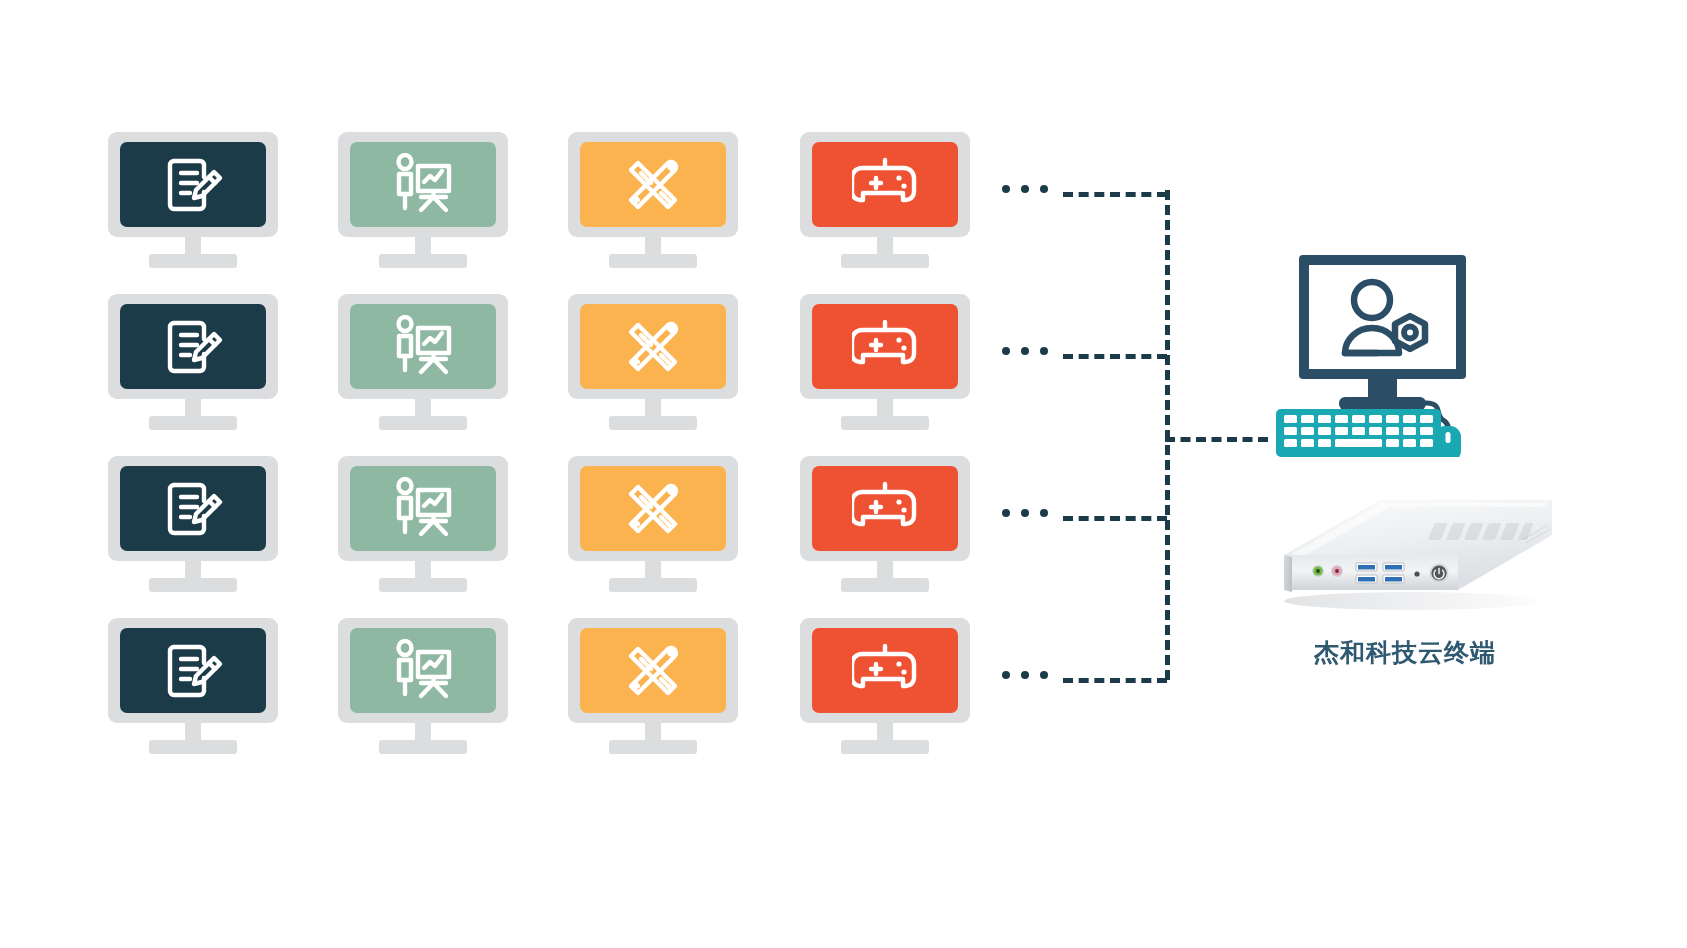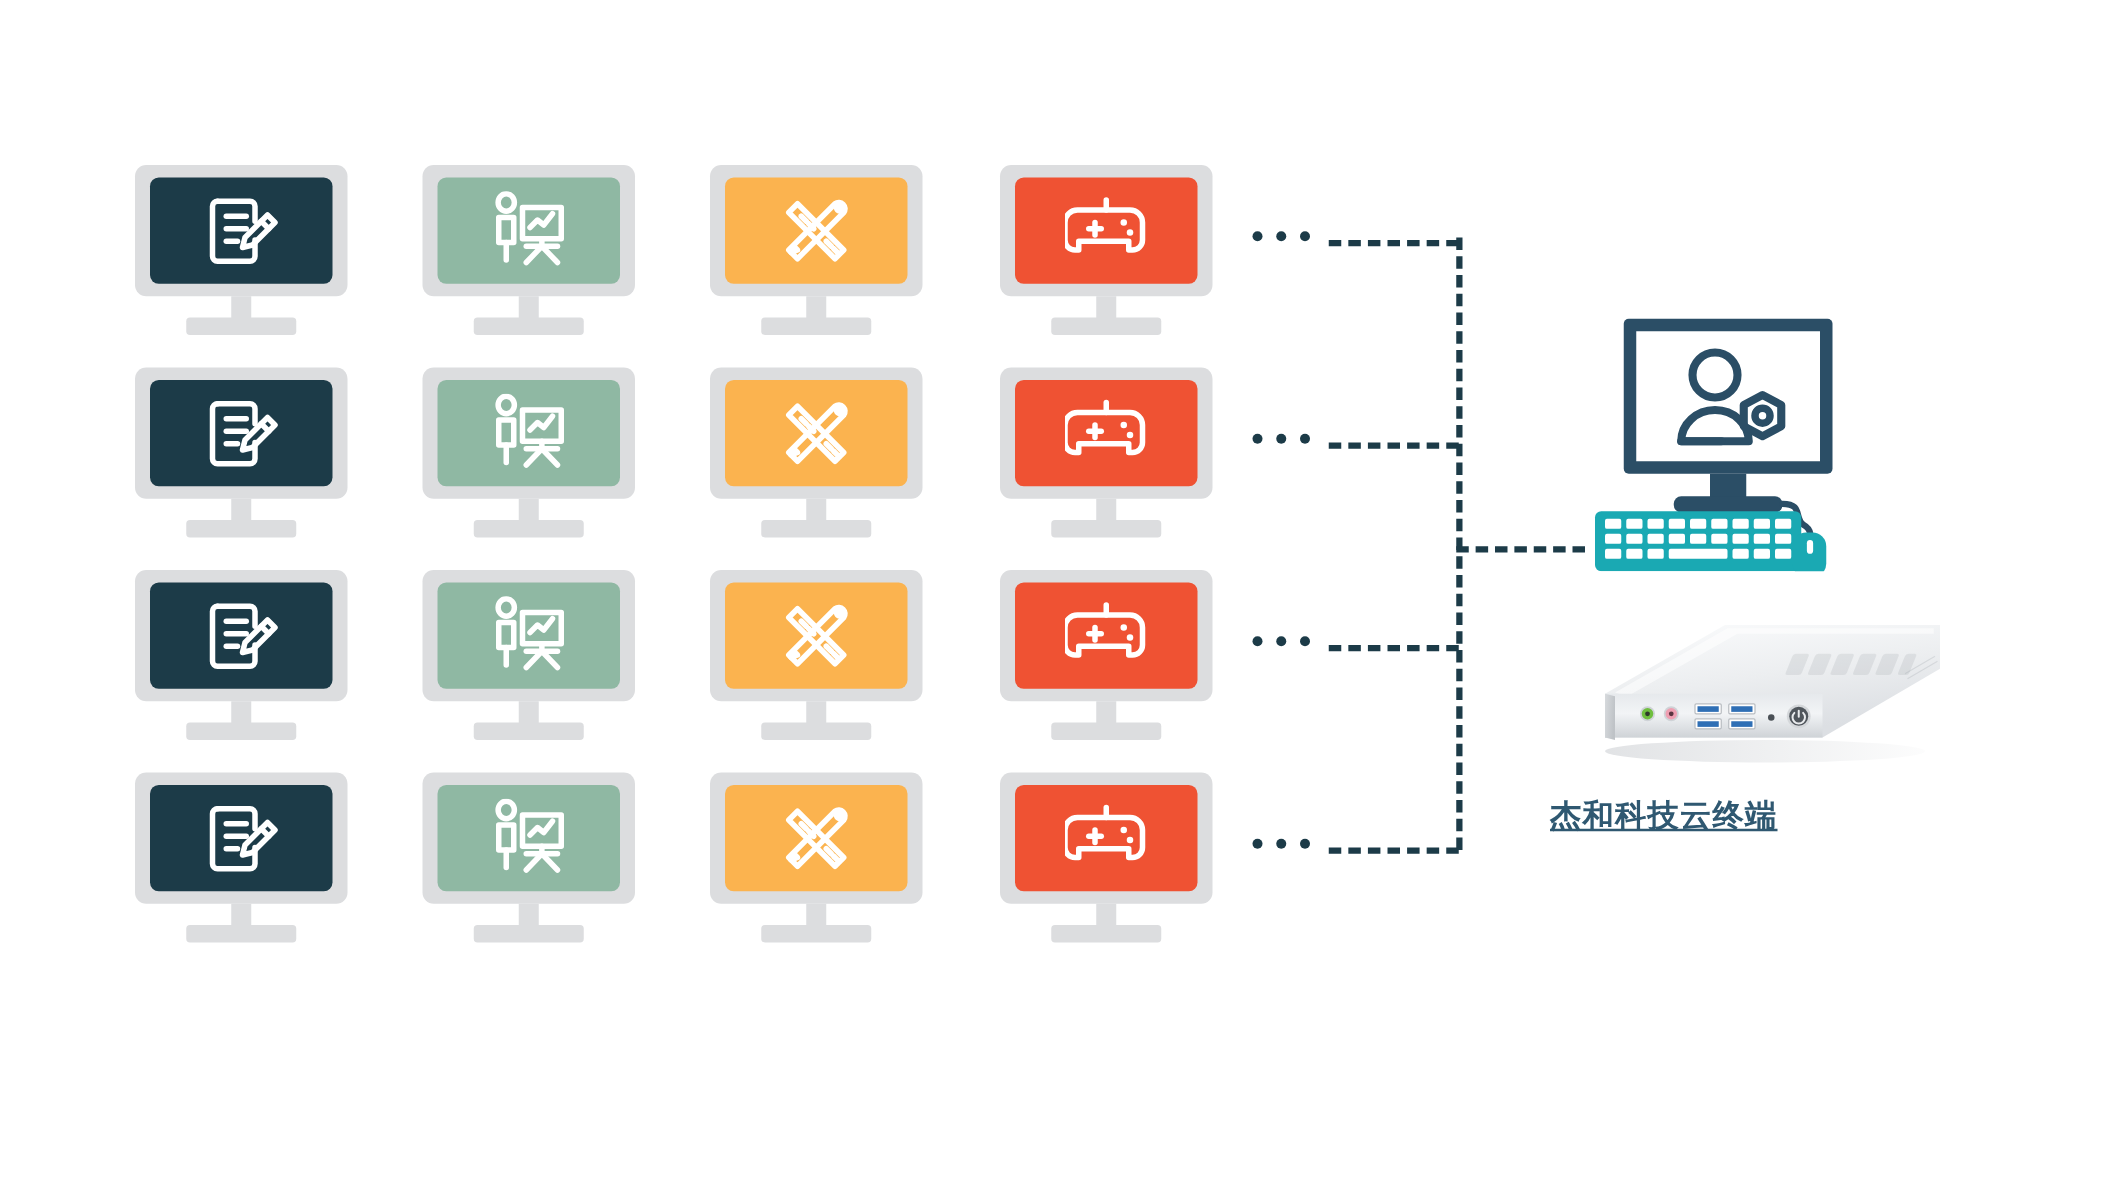--- a/index.html
+++ b/index.html
@@ -109,27 +109,26 @@
     width: 290px;
     height: 120px;
   }
 
   
   #caption {
     position: absolute;
     left: 1240px;
     top: 636px;
     width: 330px;
-    text-align: left;
+    text-align: center;
     font-size: 25px;
     font-weight: bold;
     color: #2f5871;
     letter-spacing: 1px;
     font-family: "DejaVu Sans", "Liberation Sans", sans-serif;
-    text-decoration: underline;
   }
 </style>
 </head>
 <body>
 
 <div id="stage">
 
   <div id="client-grid">
       <div class="workstation" style="left: 108px; top: 132px;">
         <div class="ws-bezel"></div>

